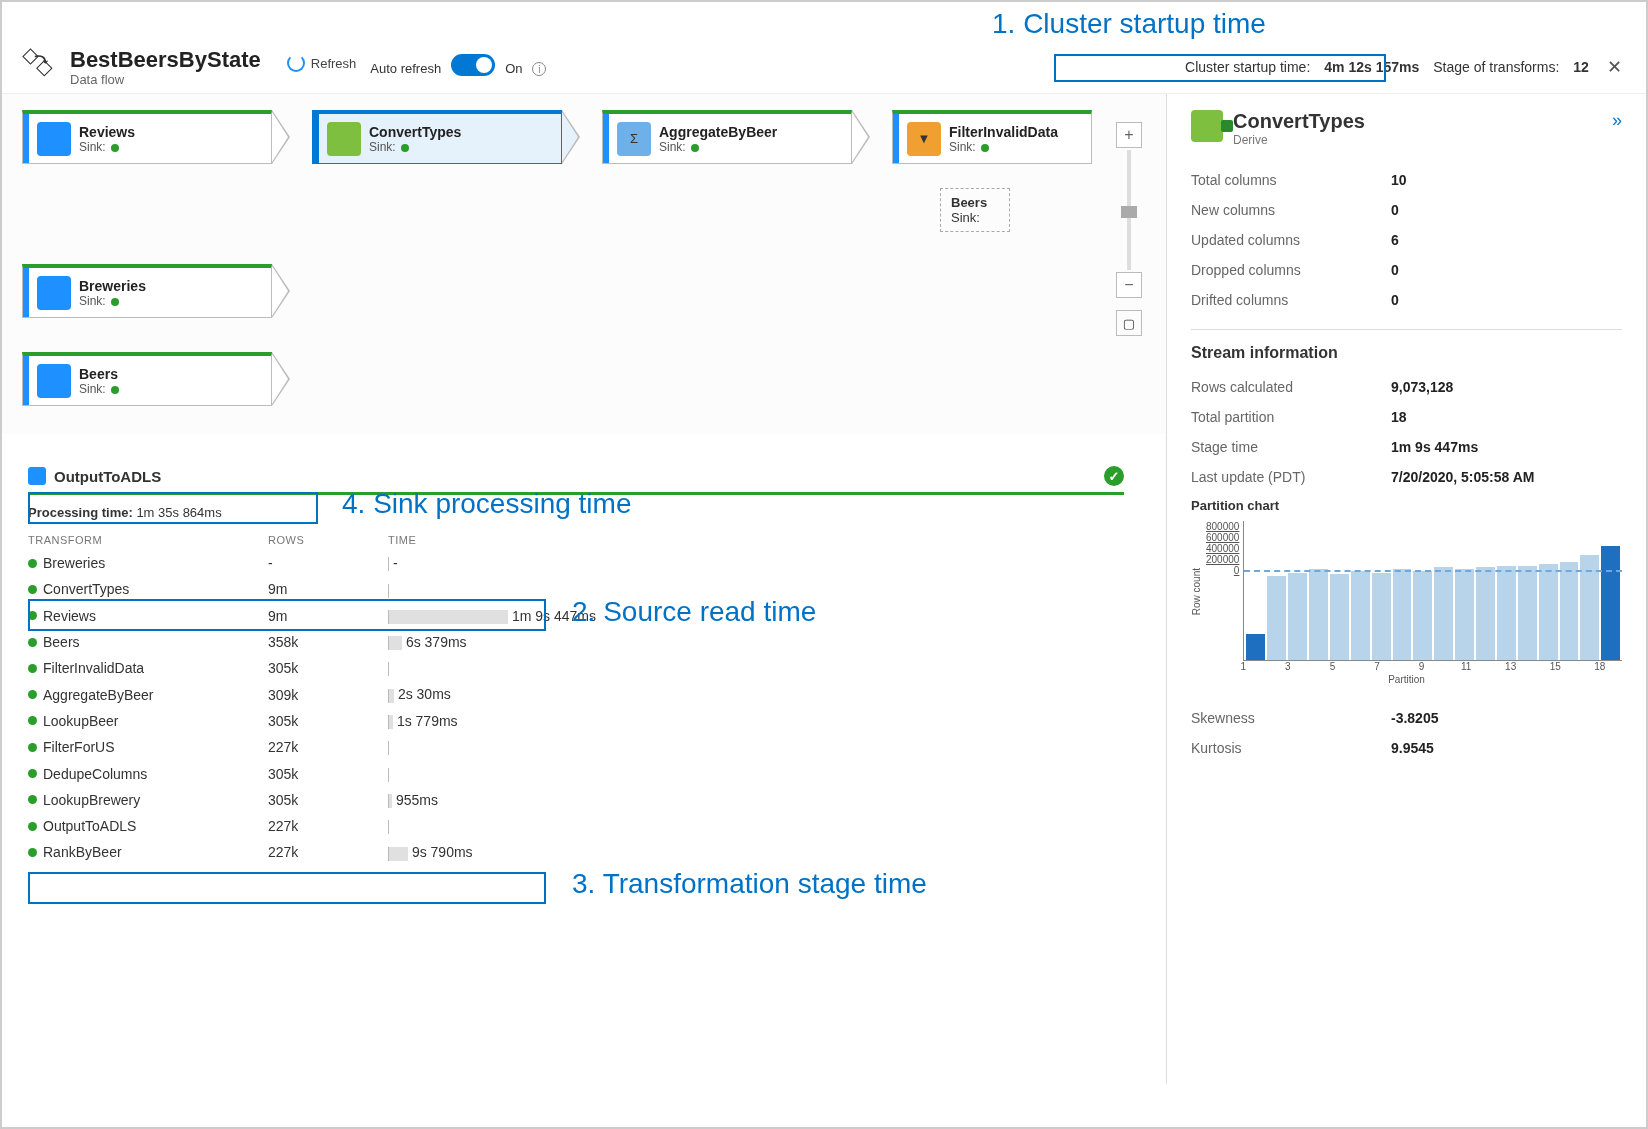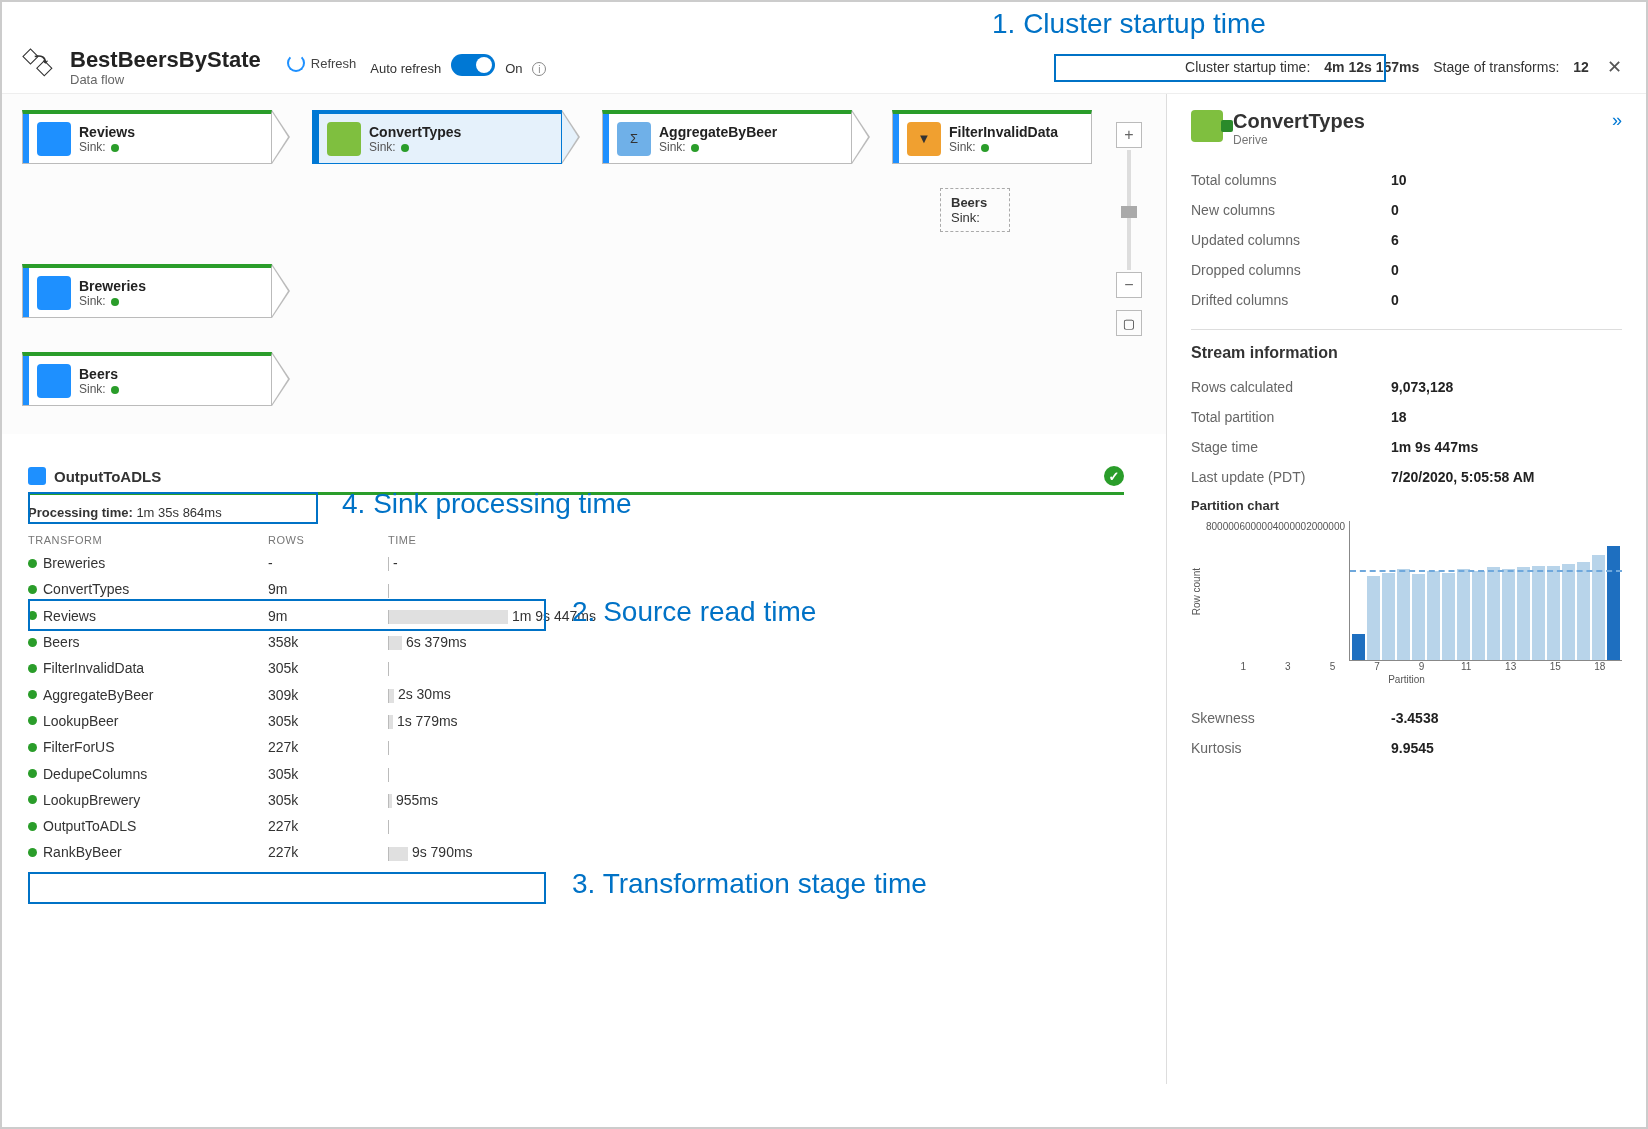--- a/index.html
+++ b/index.html
@@ -66,21 +66,21 @@
 .props-head .psub { font-size:12px; color:#777; }
 .props-head .chev { margin-left:auto; color:#0078d4; font-size:18px; cursor:pointer; }
 .kv { display:flex; padding:7px 0; font-size:14px; }
 .kv .k { width:200px; color:#666; } .kv .v { font-weight:700; color:#222; }
 .props hr { border:none; border-top:1px solid #ddd; margin:14px 0; }
 .props h4 { font-size:16px; font-weight:600; margin-bottom:10px; }
 
 .pchart { margin-top:6px; }
 .pchart .ptitle2 { font-weight:600; font-size:13px; margin-bottom:8px; }
 .chartarea { display:flex; }
-.yaxis { display:flex; flex-direction:row; height:140px; font-size:10px; color:#555; text-align:right; padding-right:4px; }
+.yaxis { display:flex; flex-direction:column; height:140px; font-size:10px; color:#555; text-align:right; padding-right:4px;text-decoration:underline; }
 .ylabel { writing-mode:vertical-rl; transform:rotate(180deg); font-size:10px; color:#555; align-self:center; margin-right:4px; }
 .bars { position:relative; flex:1; height:140px; border-left:1px solid #888; border-bottom:1px solid #888; display:flex; align-items:flex-end; gap:2px; padding:0 2px; }
 .bars .avg { position:absolute; left:0; right:0; border-top:2px dashed #6fa8dc; }
 .bar { flex:1; background:#b8d4ea; }
 .bar.hl { background:#1e6fc0; }
 .xaxis { display:flex; font-size:10px; color:#555; padding-left:30px; gap:0; }
 .xaxis span { flex:1; text-align:center; }
 .xlabel { text-align:center; font-size:10px; color:#555; margin-top:2px; }
 </style>
 </head>
@@ -292,21 +292,21 @@
             <span>13</span>
             <span>15</span>
             <span>18</span>
           </div>
         <div class="xlabel">Partition</div>
       </div>
 
       <div style="height:18px;"></div>
       <div class="kv">
           <div class="k">Skewness</div>
-          <div class="v">-3.4538</div>
+          <div class="v">-3.8205</div>
         </div>
       <div class="kv">
           <div class="k">Kurtosis</div>
           <div class="v">9.9545</div>
         </div>
     </div>
   </div>
 
   <div class="sink-panel" style="position:absolute; left:0; top:450px; width:1148px; background:#fff;">
     <div class="sink-head">

